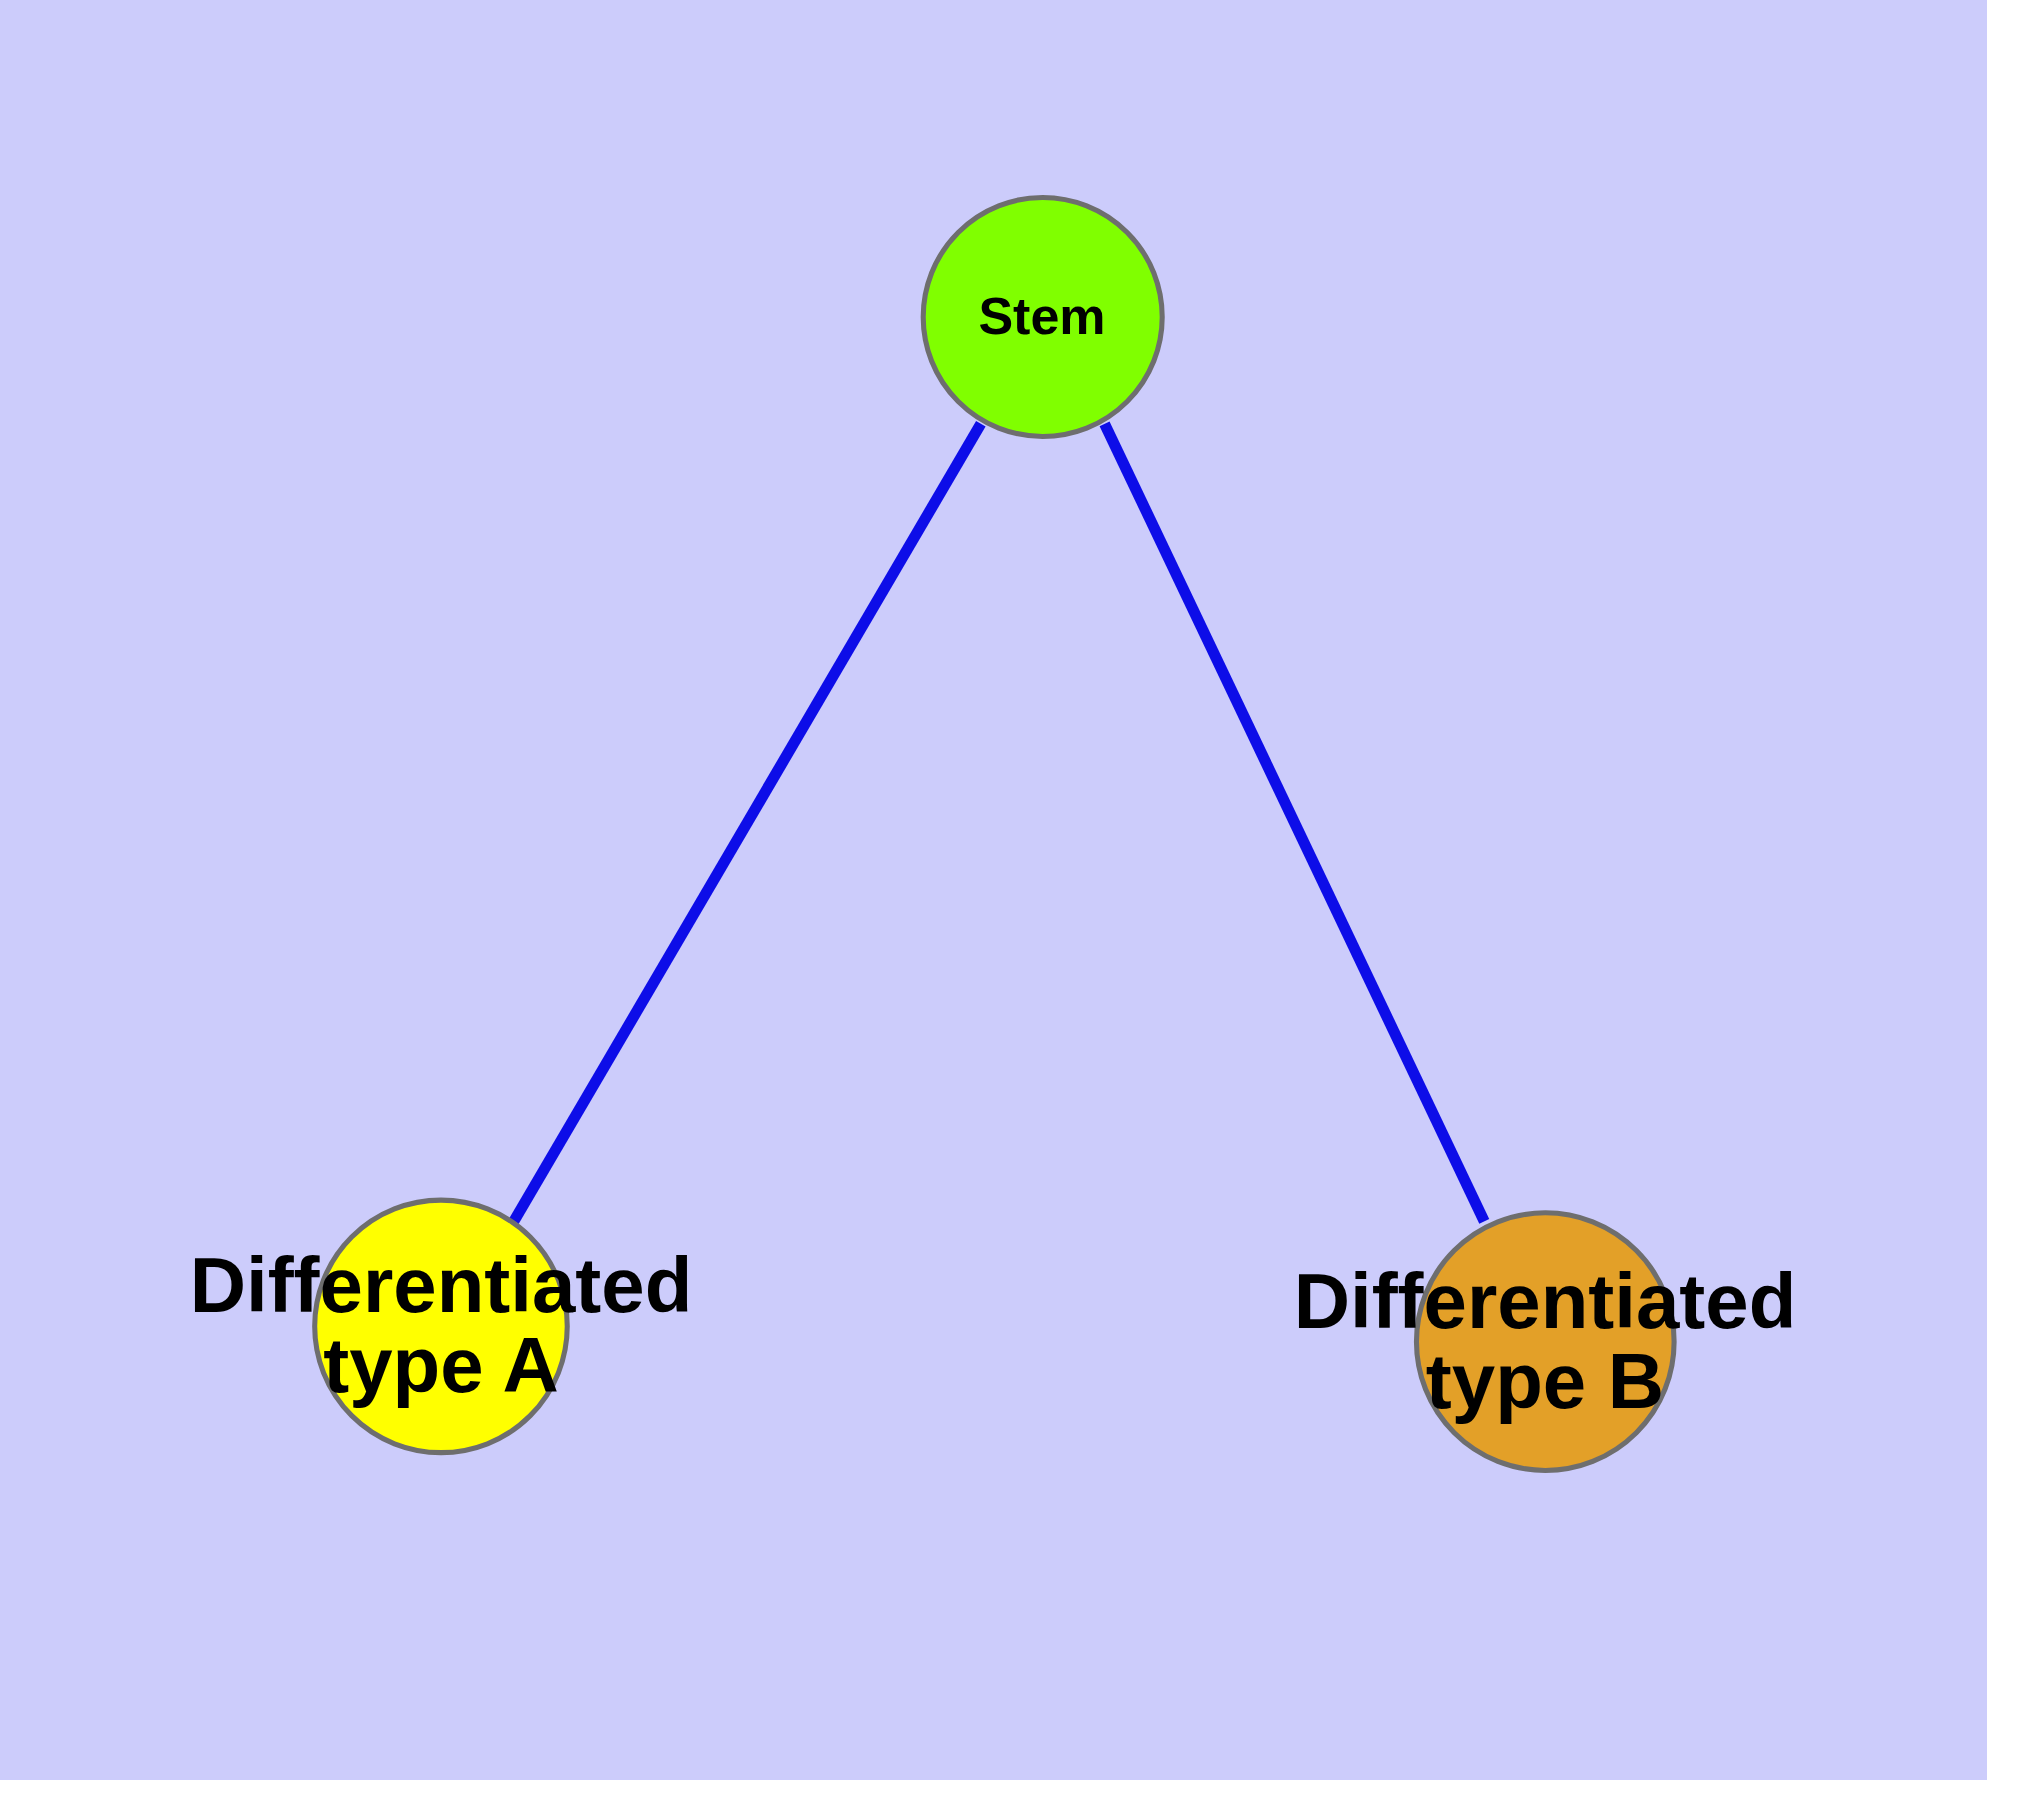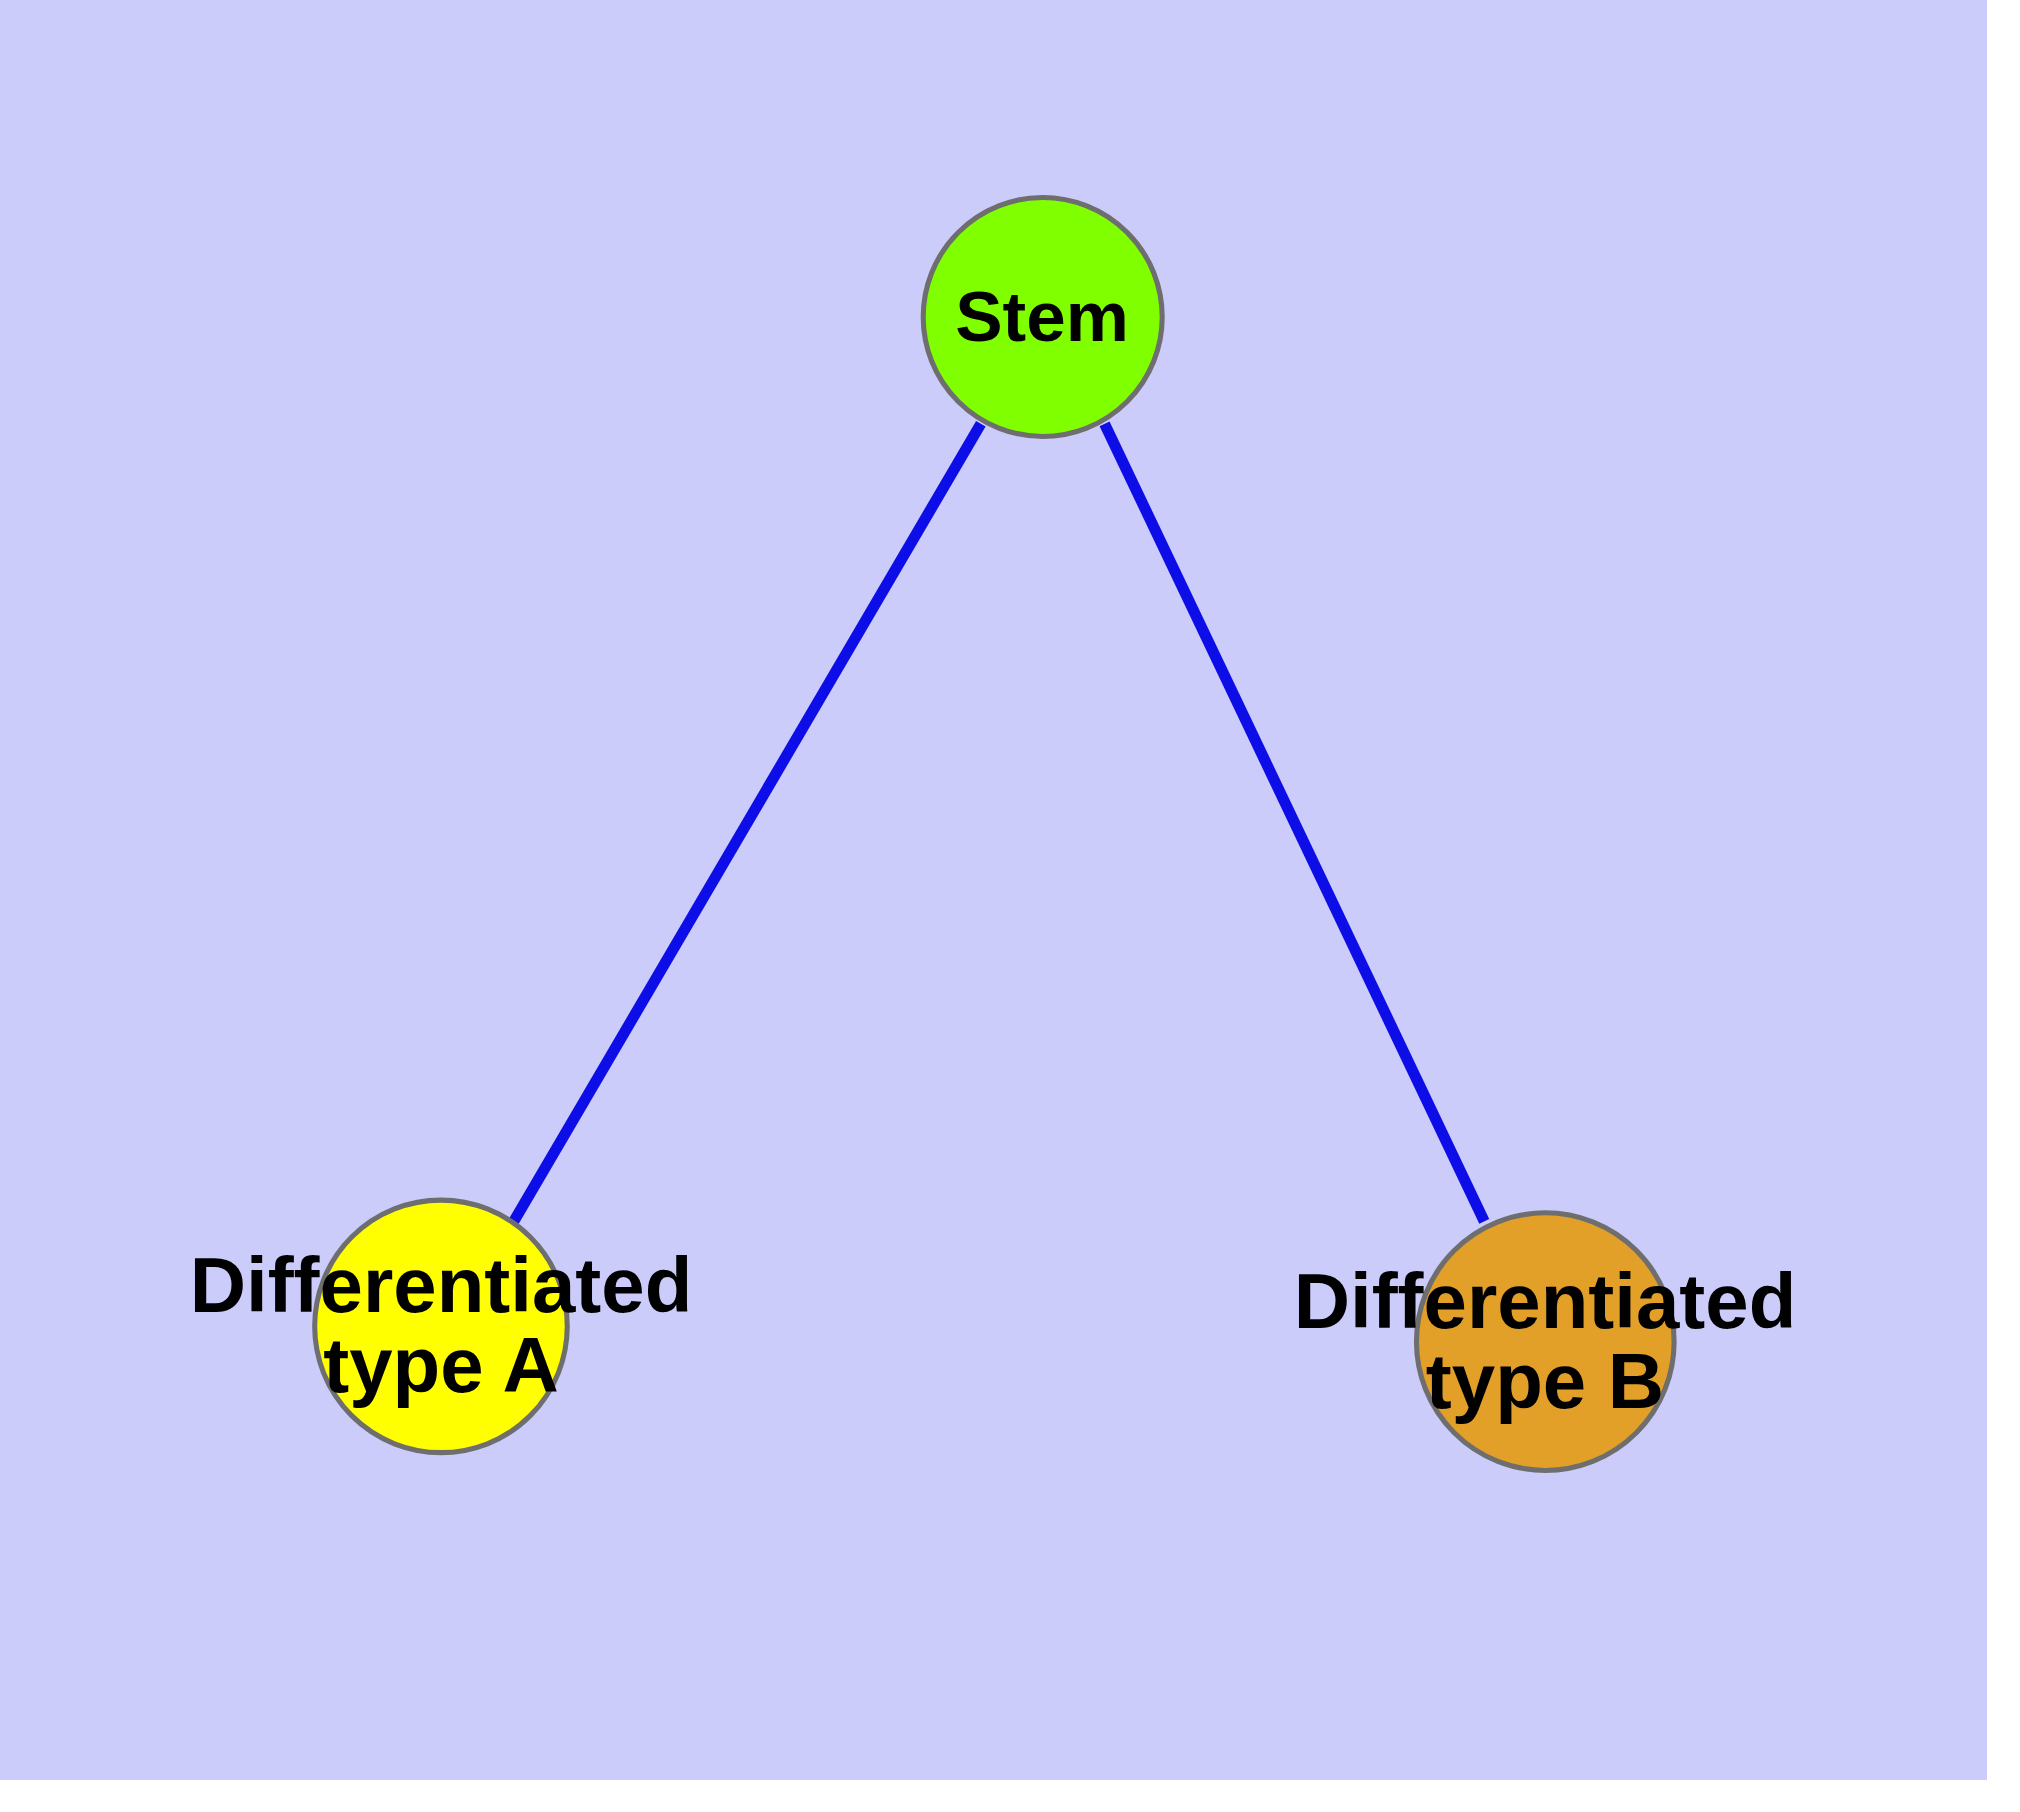--- a/index.html
+++ b/index.html
@@ -33,21 +33,21 @@
     position: absolute;
     text-align: center;
     font-weight: bold;
     color: #000000;
     line-height: 1.02;
     white-space: pre;
     pointer-events: none;
     -webkit-font-smoothing: antialiased;
   }
   #label-stem {
-    font-size: 71px;
+    font-size: 52px;
     left: 1042px;
     top: 317px;
     transform: translate(-50%, -50%);
   }
   #label-type-a {
     font-size: 78px;
     left: 441px;
     top: 1326px;
     transform: translate(-50%, -50%);
   }

